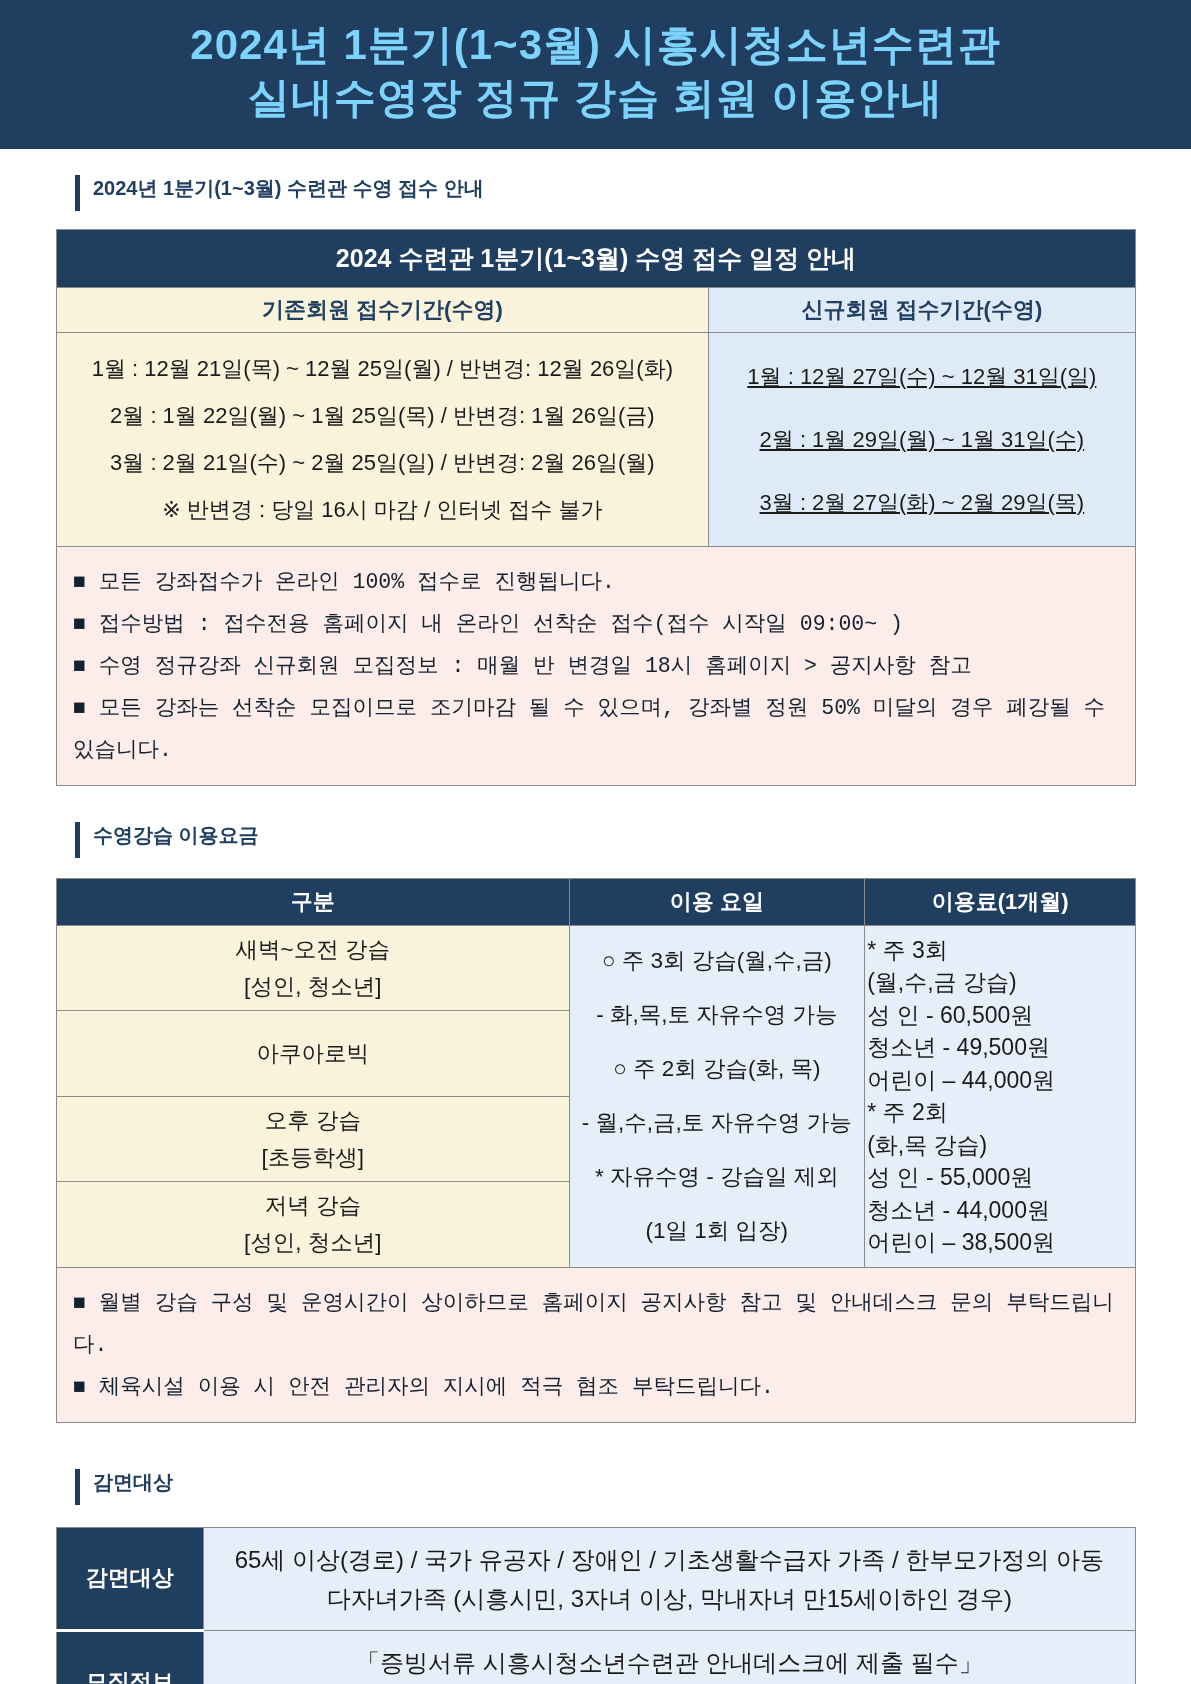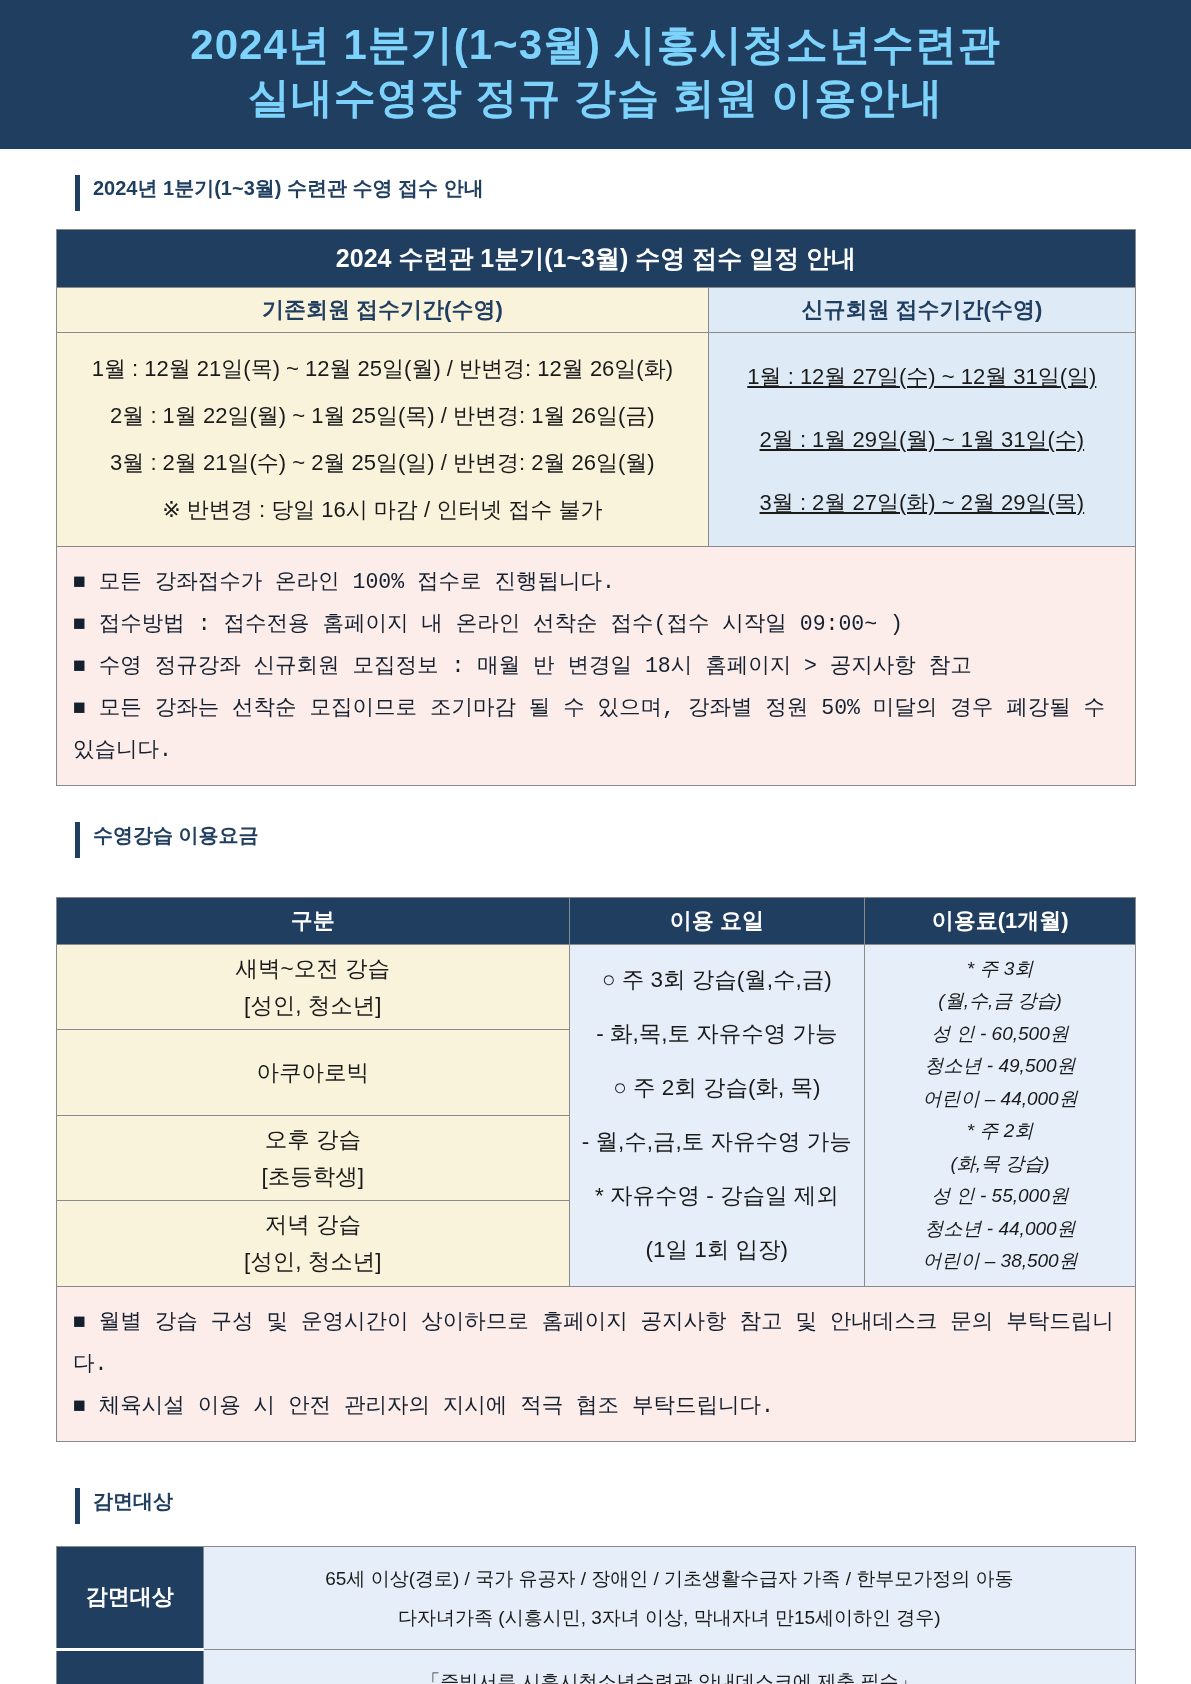--- a/index.html
+++ b/index.html
@@ -75,33 +75,33 @@
   }
   .class-cell{
     text-align:center;font-size:22.5px;height:81px;line-height:1.65;
     color:var(--ink);
   }
   .days-cell{
     text-align:center;font-size:22.5px;color:var(--ink);padding:8px 8px;
   }
   .days-cell div{line-height:54px;}
   .fee-cell{
-    text-align:center;font-size:19px;color:var(--ink);padding:8px 2px;font-style:italic;
+    font-size:23px;color:var(--ink);padding:8px 2px;
   }
   .fee-cell div{line-height:32.5px;}
   
   .disc-label{
     background:var(--navy);color:#ffffff;font-weight:bold;
     font-size:22px;text-align:center;
     border:1px solid var(--border);
     border-bottom:3px solid #ffffff;
   }
   .disc-label.last{border-bottom:1px solid var(--border);}
   .disc-content{
-    text-align:center;font-size:19px;color:var(--ink);
+    text-align:center;font-size:24px;color:var(--ink);
     padding:12px 8px;
   }
   .disc-content div{line-height:39px;}
   .row-disc1{height:92px;}
   .row-disc2{height:84px;}
 </style>
 </head>
 <body>
 
 <div>
@@ -151,21 +151,21 @@
       </td>
     </tr>
   </tbody>
     </table>
 
   <div class="section-title" style="margin-top:36px">
     <span class="bar"></span>
     <span>수영강습 이용요금</span>
   </div>
 
-  <table style="margin-top:39px">
+  <table style="margin-top:20px">
     <colgroup>
         <col style="width:47.5%">
         <col style="width:27.4%">
         <col style="width:25.1%">
       </colgroup>
     <tbody>
         <tr class="fees-head">
       <td>구분</td>
       <td>이용 요일</td>
       <td>이용료(1개월)</td>

